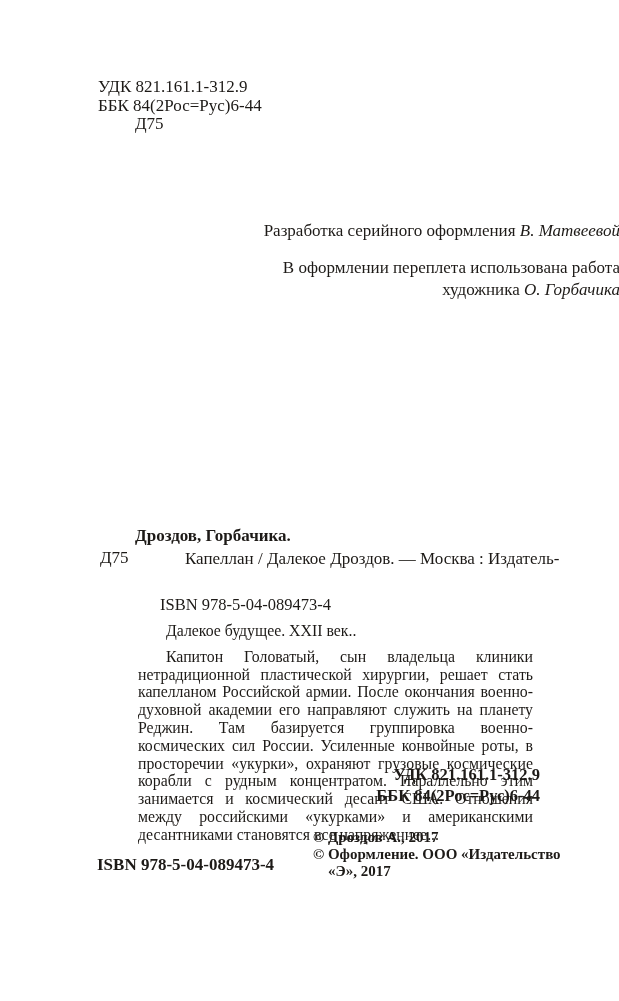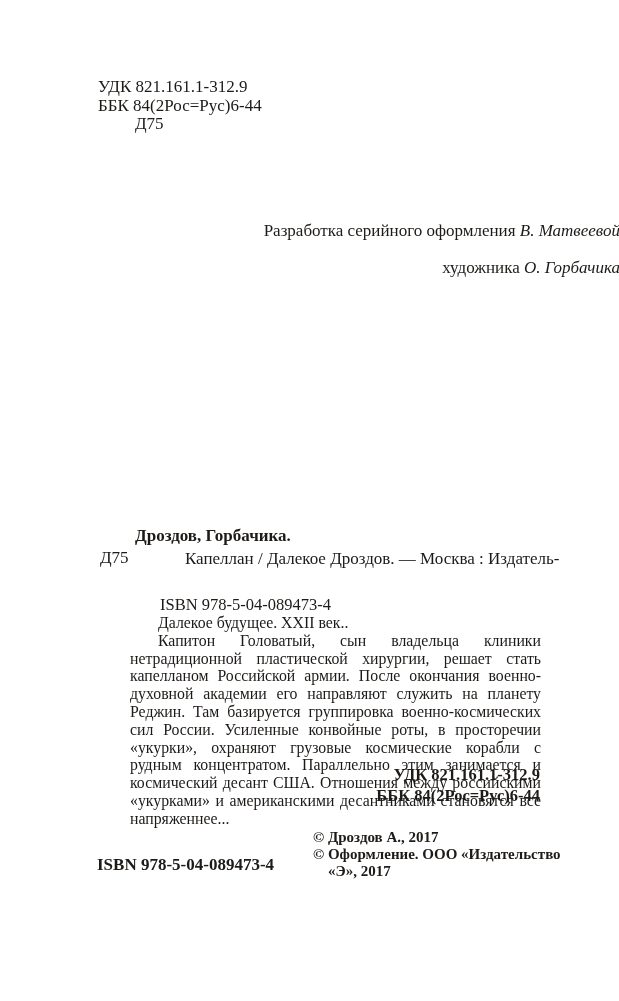--- a/index.html
+++ b/index.html
@@ -25,21 +25,21 @@
   
   #catalog-author { left: 135px; top: 526px; font-size: 17px; font-weight: bold; }
   #catalog-sign   { left: 100px; top: 548px; font-size: 17px; }
   #catalog-entry  { left: 135px; top: 548px; width: 406px; font-size: 17px; line-height: 21.5px; }
   #catalog-entry .line1 { text-indent: 25px; text-align: justify; text-align-last: justify; white-space: nowrap; }
   #catalog-entry .line1 span { display: inline-block; width: 381px; text-align: justify; text-align-last: justify; }
   #catalog-isbn   { left: 160px; top: 595px; font-size: 16.5px; }
 
   
   #annotation { left: 130px; top: 614px; width: 411px; font-size: 15.8px; line-height: 17.8px; text-align: justify; }
-  #annotation p { margin: 0; text-indent: 28px; }
+  #annotation p { margin: 8px; text-indent: 28px; }
 
   
   #bottom-codes { right: 79px; top: 765px; text-align: right; font-weight: bold; font-size: 16.5px; line-height: 20.5px; }
 
   
   #copyright { left: 313px; top: 829px; font-weight: bold; font-size: 15px; line-height: 16.8px; }
   #copyright .hang { width: 240px; padding-left: 15px; text-indent: -15px; }
 
   
   #isbn-bottom { left: 97px; top: 855px; font-weight: bold; font-size: 17px; }
@@ -49,20 +49,21 @@
 
 <div id="top-codes" class="abs">
   <div>УДК 821.161.1-312.9</div>
   <div>ББК 84(2Рос=Рус)6-44</div>
   <div class="sign">Д75</div>
 </div>
 
 <div id="credits" class="abs">
   <div><span>Разработка серийного оформления </span><i>В. Матвеевой</i></div>
   <div class="cover-block">
+    <div>В оформлении переплета использована работа</div>
     <div><span>художника </span><i>О. Горбачика</i></div>
   </div>
 </div>
 
 <div id="catalog-author" class="abs">Дроздов, Горбачика.</div>
 <div id="catalog-sign" class="abs">Д75</div>
 <div id="catalog-entry" class="abs">
   <div class="line1"><span>Капеллан / Далекое Дроздов. — Москва : Издатель-</span></div>
 </div>
 <div id="catalog-isbn" class="abs">ISBN 978-5-04-089473-4</div>

